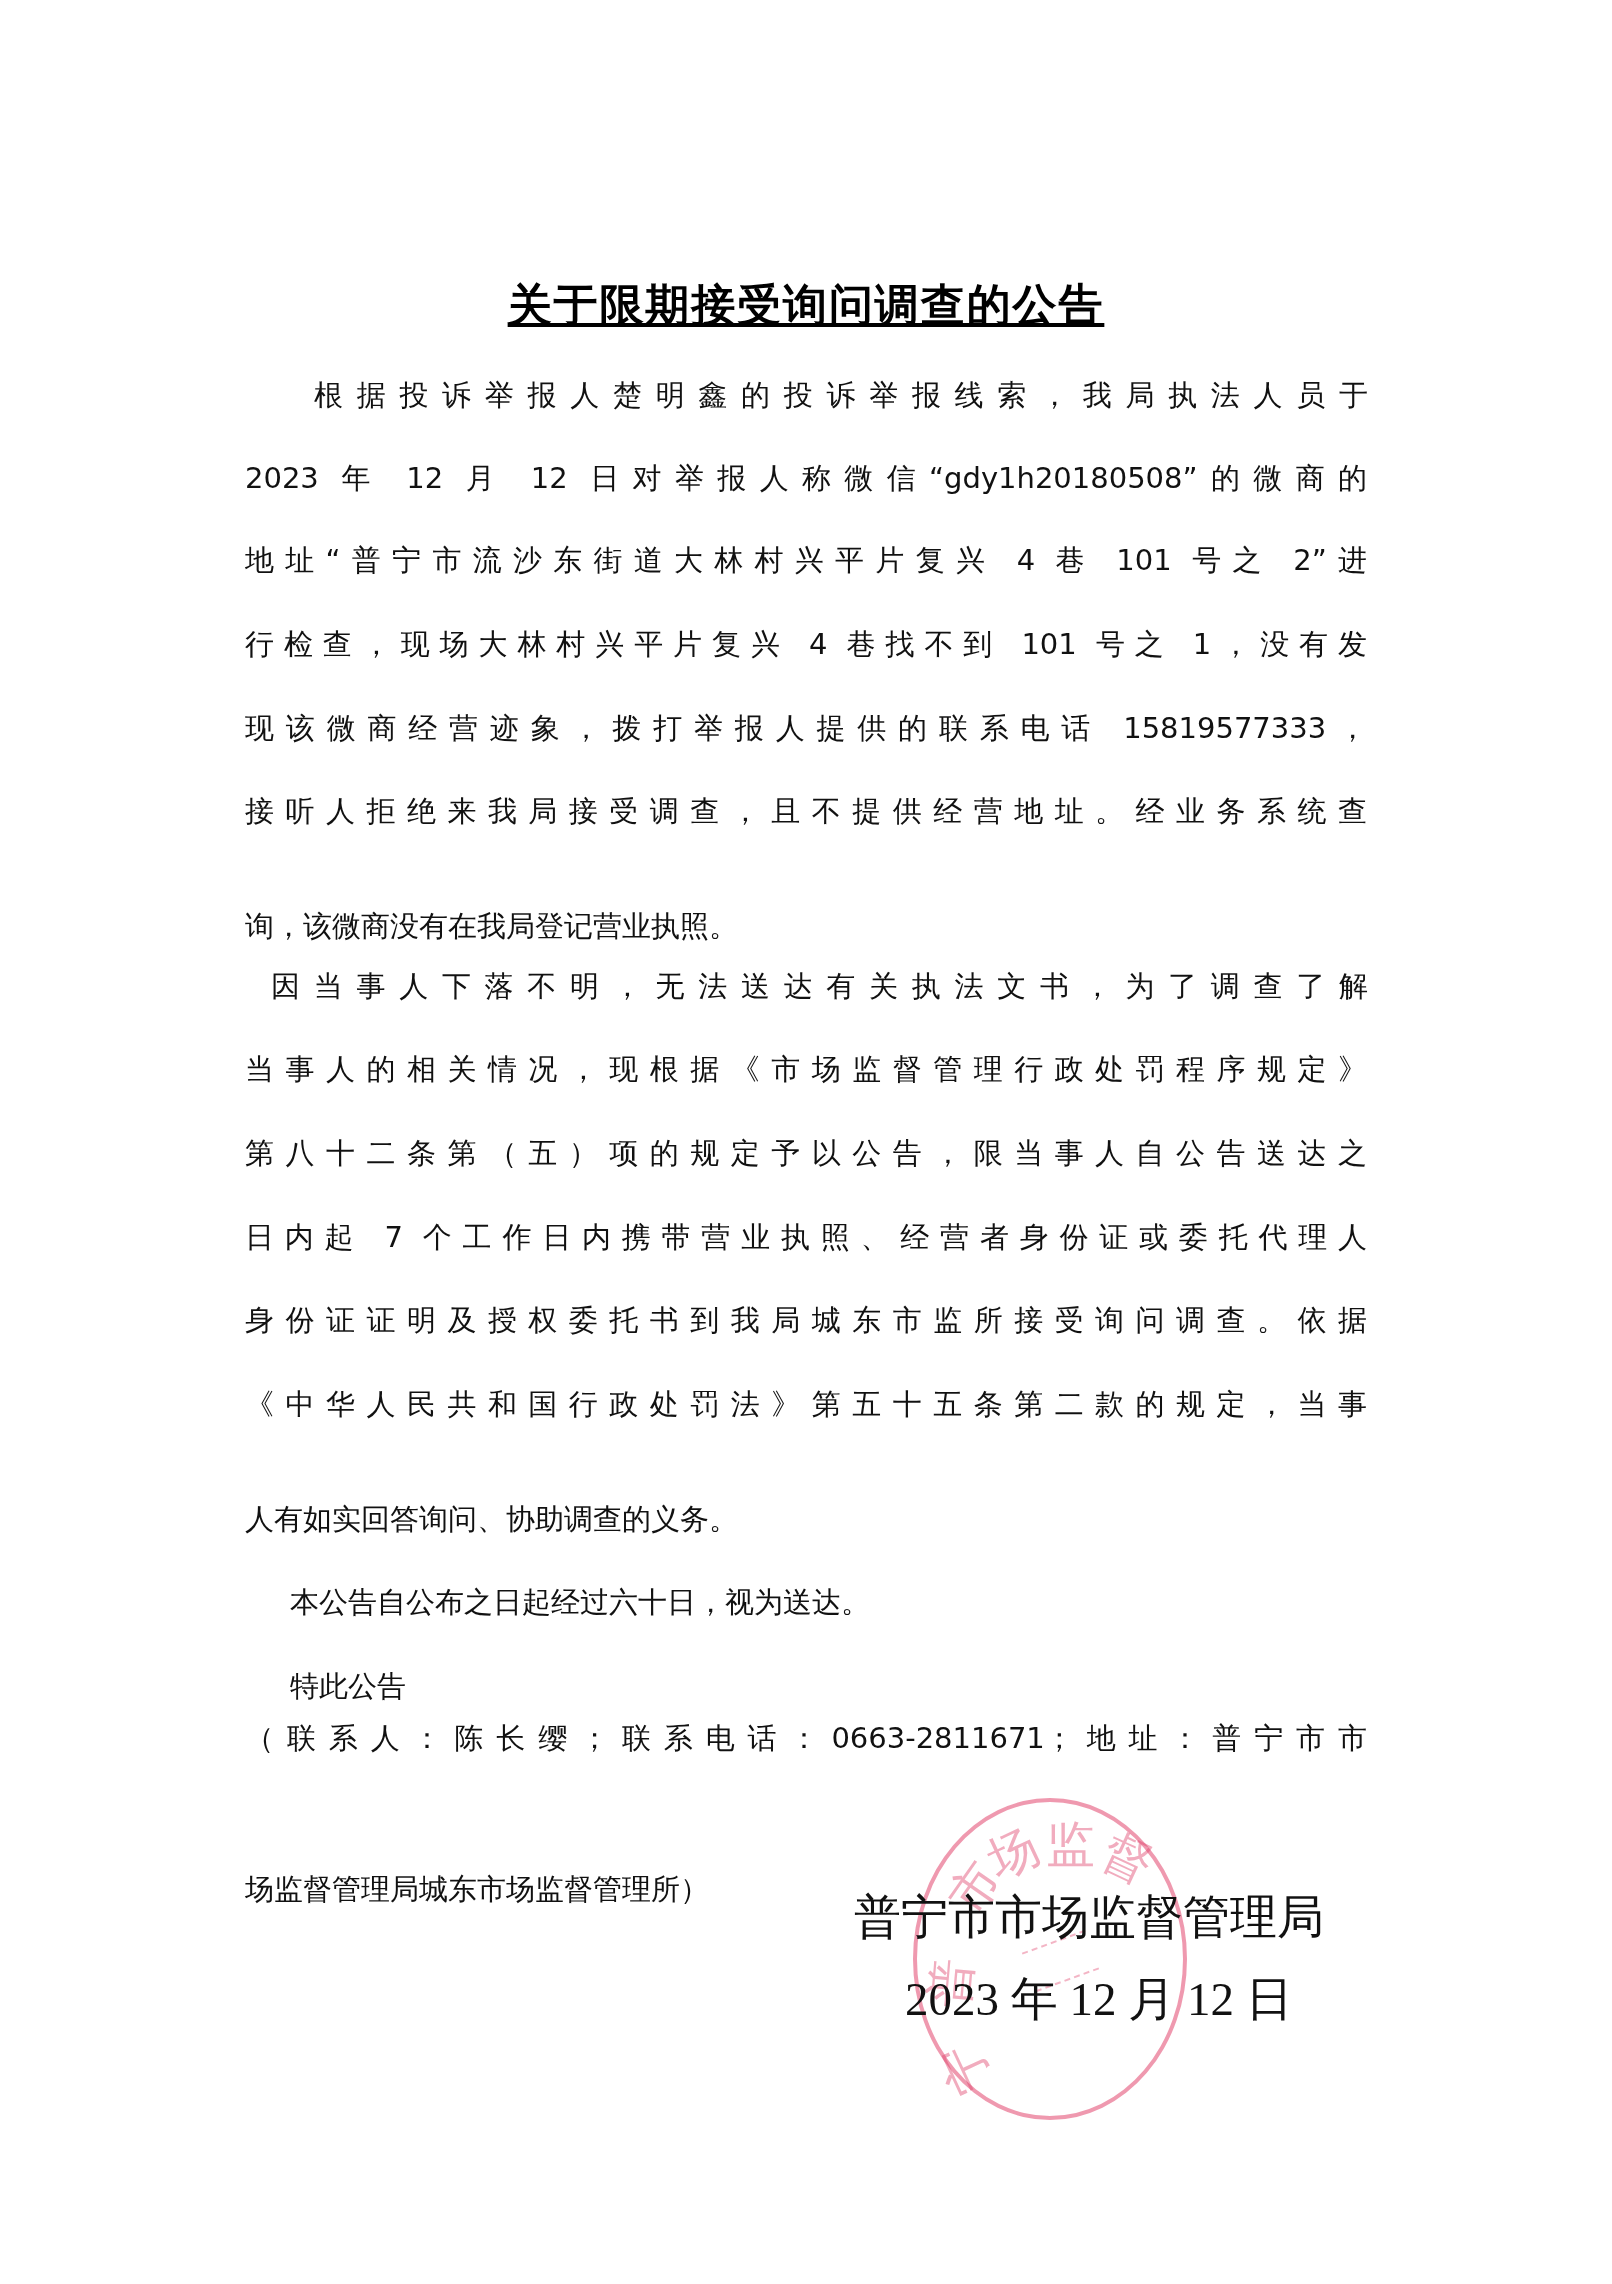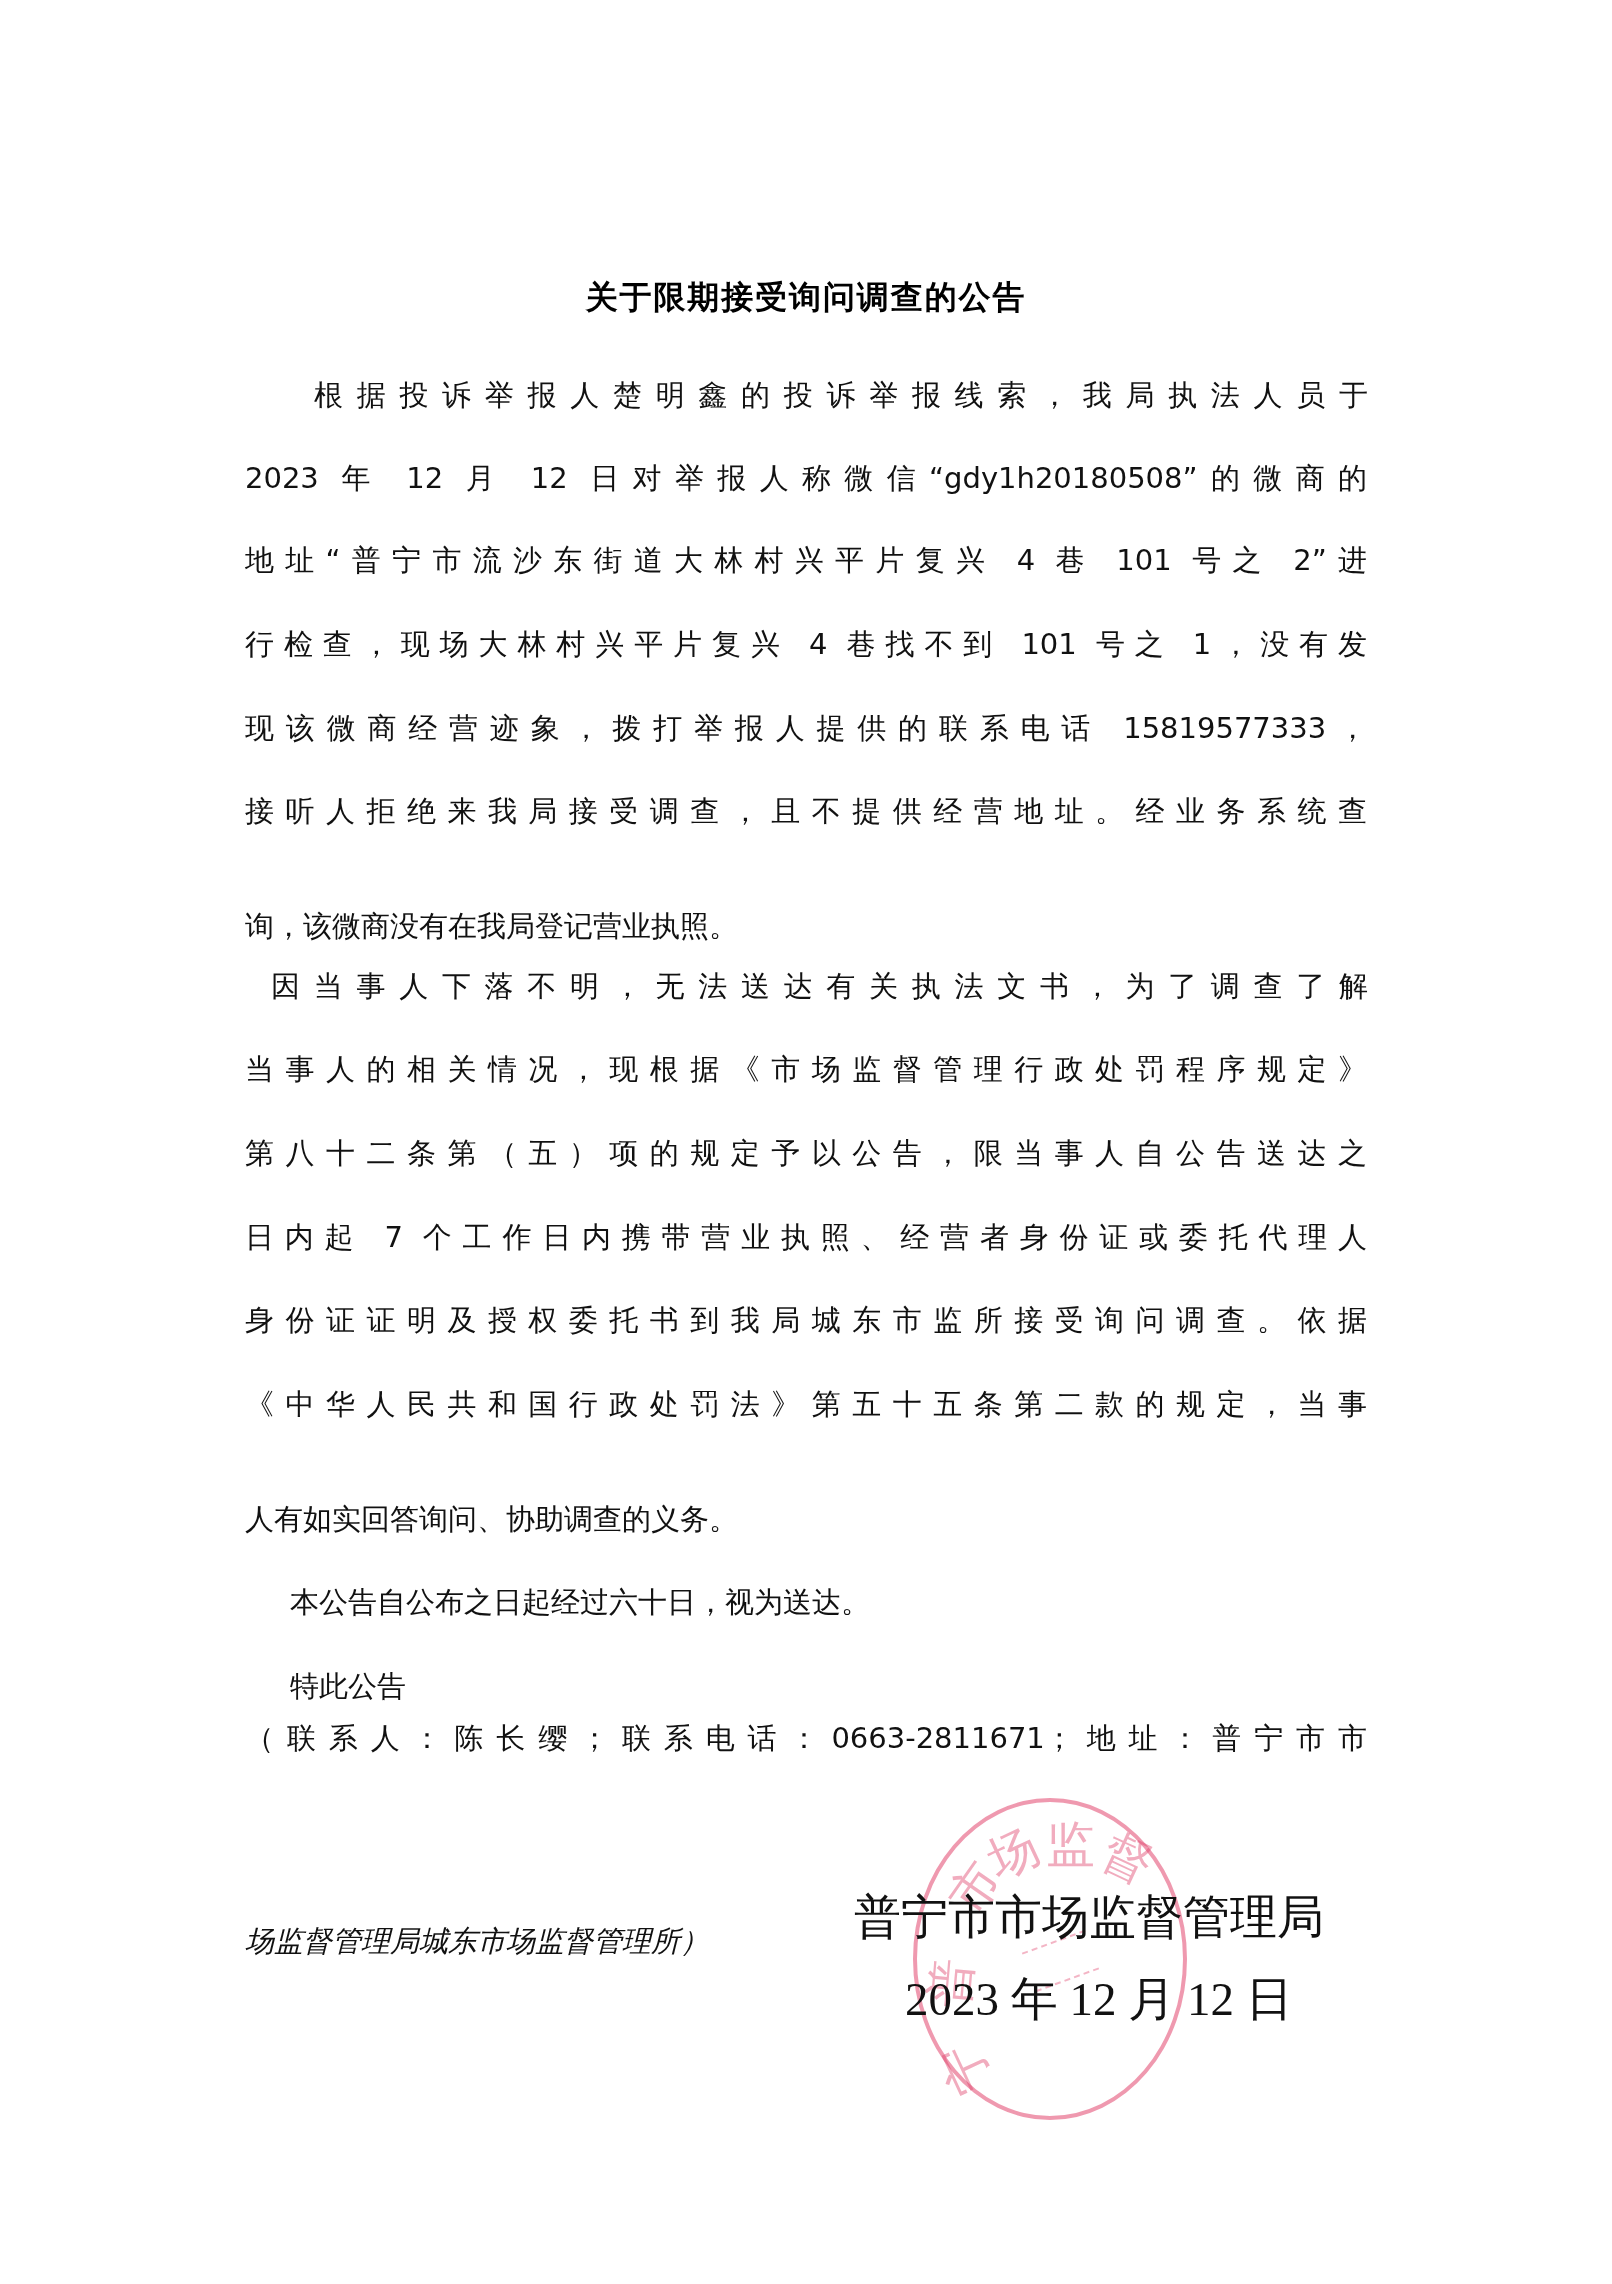--- a/index.html
+++ b/index.html
@@ -21,24 +21,25 @@
       width: 1612px;
       height: 2285px;
       background: #ffffff;
     }
     .title {
       position: absolute;
       top: 276px;
       left: 0;
       width: 1612px;
       text-align: center;
-      font-size: 32px;
+      font-size: 44px;
       font-weight: bold;
       letter-spacing: 1.9px;
       color: #000;
+      text-decoration: underline;
     }
     .line {
       position: absolute;
       left: 245px;
       width: 1122px;
       font-size: 29px;
       line-height: 42px;
       white-space: nowrap;
       color: #111;
       text-align: justify;
@@ -113,21 +114,21 @@
   <div class="line" style="top:1132px;">第八十二条第（五）项的规定予以公告，限当事人自公告送达之</div>
   <div class="line" style="top:1216px;">日内起 7 个工作日内携带营业执照、经营者身份证或委托代理人</div>
   <div class="line" style="top:1299px;font-family:Liberation Serif, serif;">身份证证明及授权委托书到我局城东市监所接受询问调查。依据</div>
   <div class="line" style="top:1383px;">《中华人民共和国行政处罚法》第五十五条第二款的规定，当事</div>
   <div class="line last" style="top:1466px;">人有如实回答询问、协助调查的义务。</div>
 
   <div class="line last" style="left:290px; top:1549px;">本公告自公布之日起经过六十日，视为送达。</div>
   <div class="line last" style="left:290px; top:1633px;">特此公告</div>
 
   <div class="line" style="top:1717px;">（联系人：陈长缨；联系电话：0663-2811671；地址：普宁市市</div>
-  <div class="line last" style="top:1888px;font-style:italic;">场监督管理局城东市场监督管理所）</div>
+  <div class="line last" style="top:1836px;">场监督管理局城东市场监督管理所）</div>
 
   <div class="stamp"></div>
   <div class="stamp-text" style="left:951px; top:1855px; transform:rotate(-55deg);">市</div>
   <div class="stamp-text" style="left:989px; top:1821px; transform:rotate(-25deg);">场</div>
   <div class="stamp-text" style="left:1046px; top:1812px;">监</div>
   <div class="stamp-text" style="left:1103px; top:1826px; transform:rotate(25deg);">督</div>
   <div class="stamp-text" style="left:927px; top:1950px; transform:rotate(-85deg);">普</div>
   <div class="stamp-text" style="left:942px; top:2035px; transform:rotate(-115deg);">宁</div>
   <div class="stamp-inner"></div>
 

